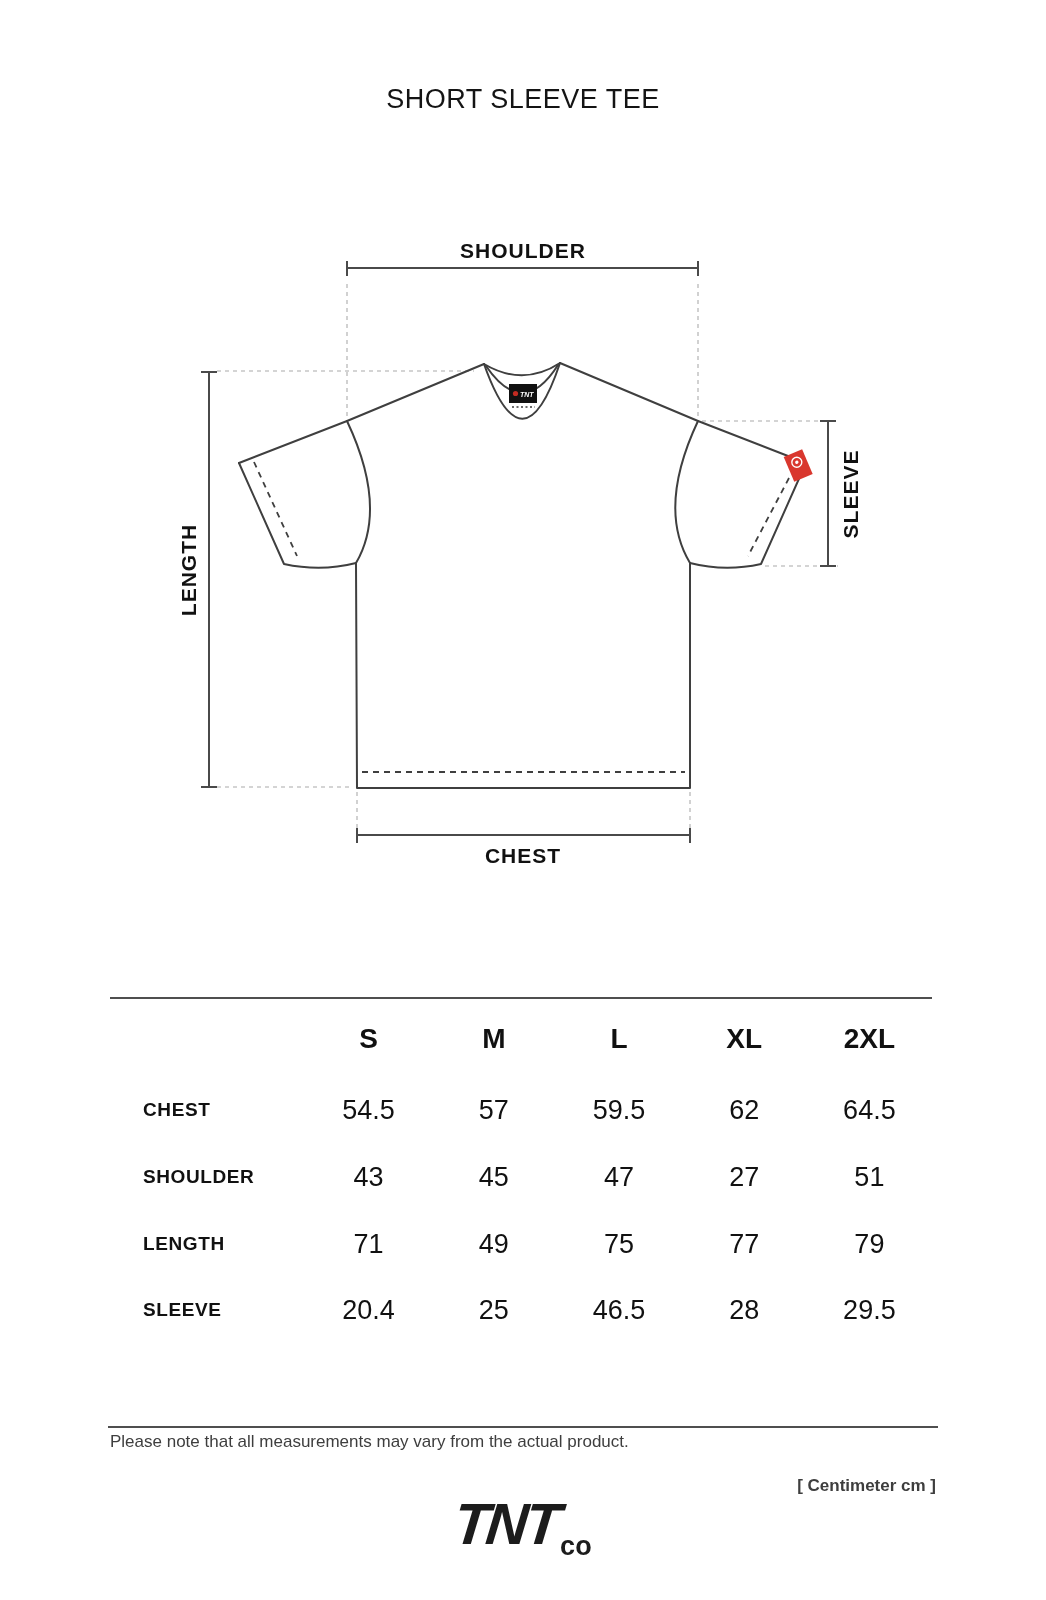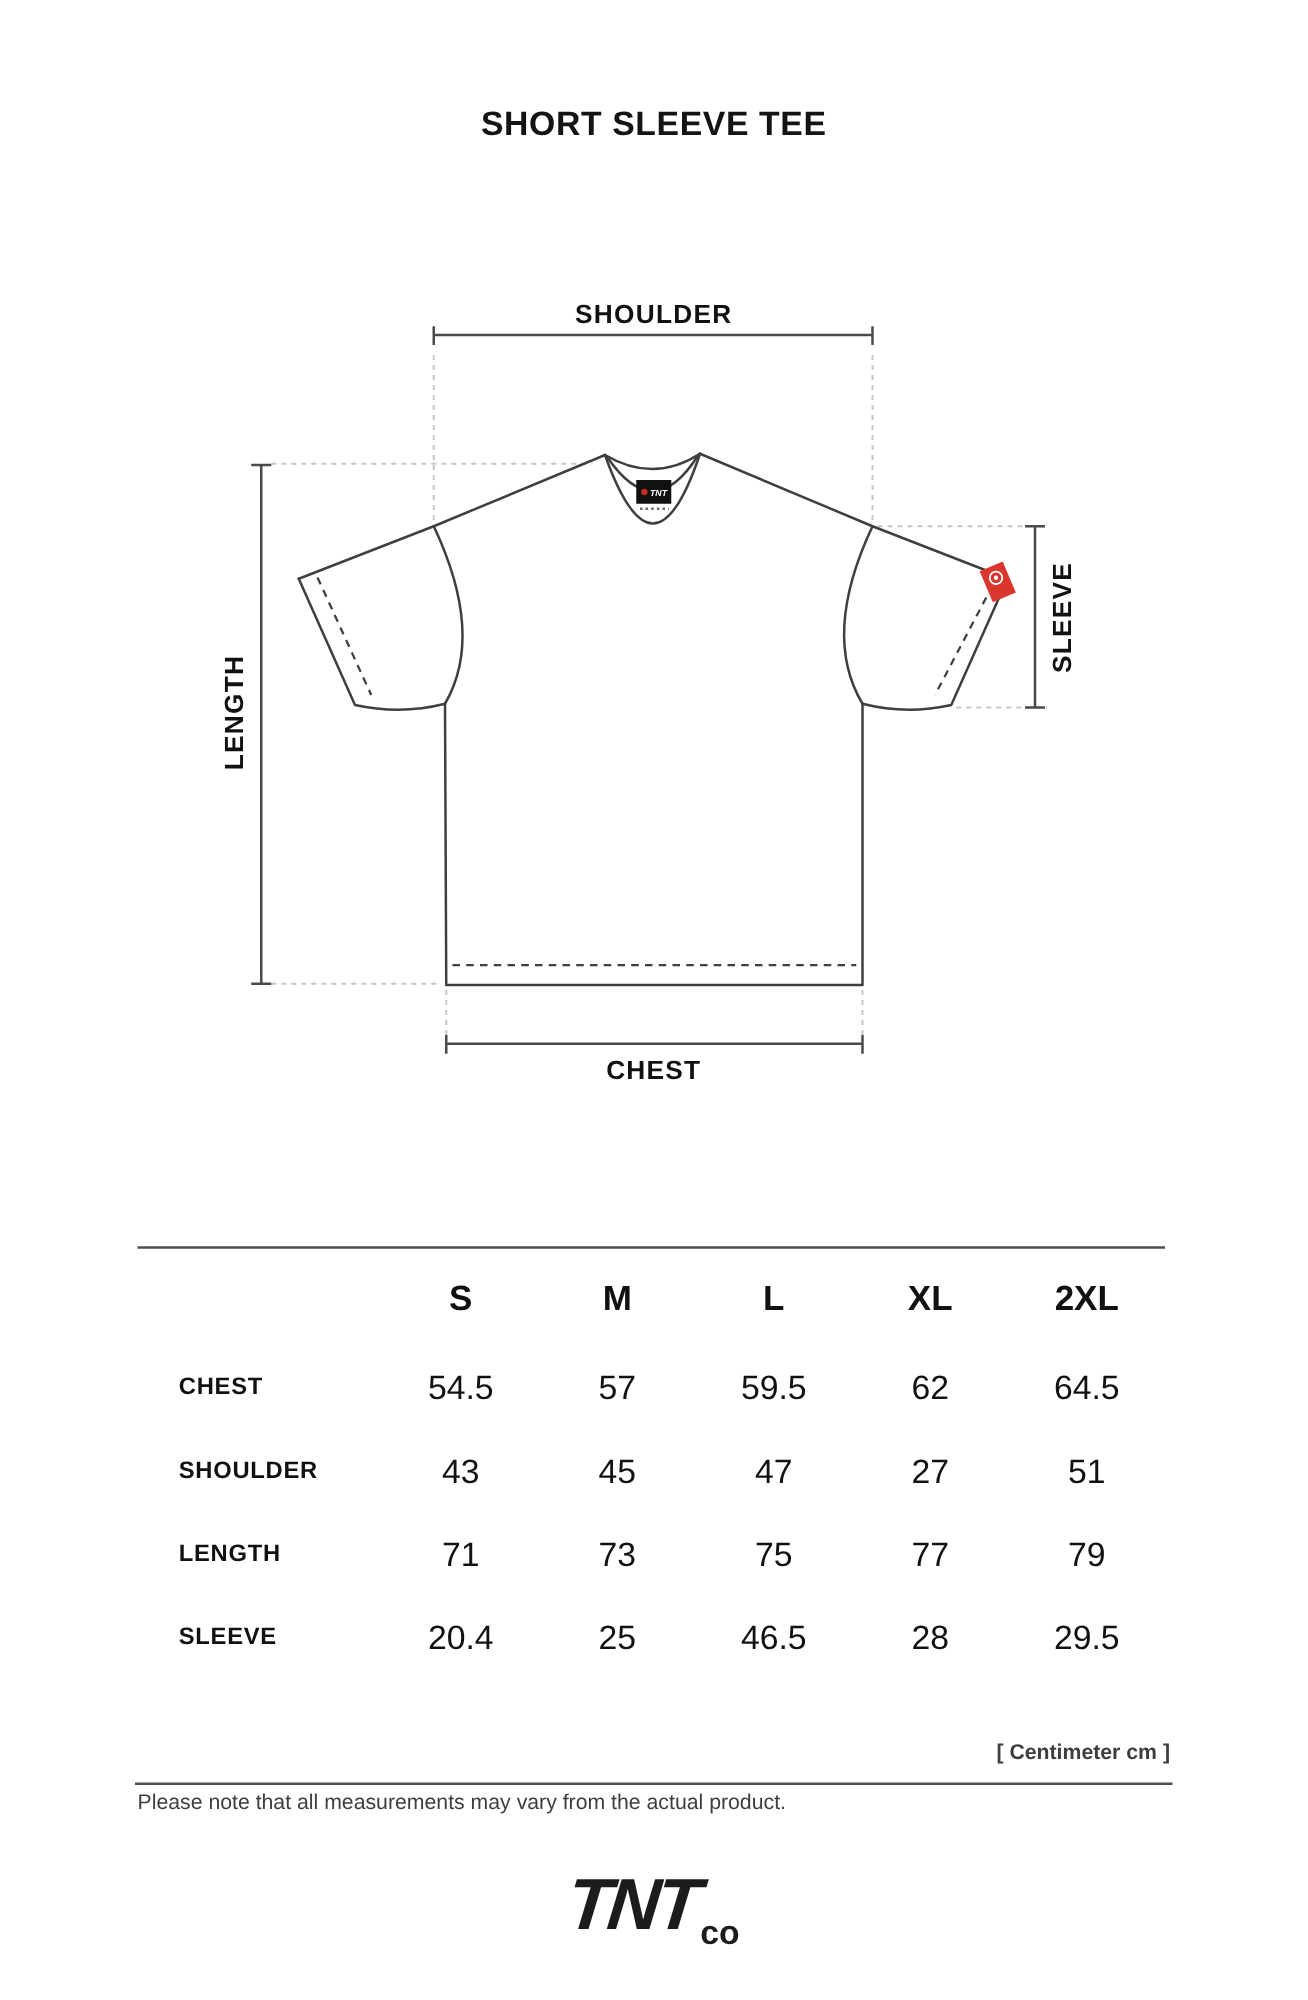--- a/index.html
+++ b/index.html
@@ -4,21 +4,21 @@
 <style>
   html,body { margin:0; padding:0; }
   body {
     width:1046px; height:1600px; background:#ffffff; position:relative;
     font-family:"Liberation Sans", sans-serif; overflow:hidden; color:#111;
   }
   .abs { position:absolute; }
 
   .title {
     top:84px; left:0; width:100%; text-align:center;
-    font-size:27px; font-weight:bold; letter-spacing:0.5px; color:#141414;
+    font-size:27px; font-weight:normal; letter-spacing:0.5px; color:#141414;
   }
 
   svg.diagram { top:0; left:0; }
   .ol     { stroke:#3f3f3f; stroke-width:2; fill:none; stroke-linejoin:round; stroke-linecap:round; }
   .stitch { stroke:#3f3f3f; stroke-width:1.8; stroke-dasharray:6 5; fill:none; }
   .dim    { stroke:#4a4a4a; stroke-width:2; fill:none; }
   .ext    { stroke:#c6c6c6; stroke-width:1.6; stroke-dasharray:4 4; fill:none; }
   .dimtext{ font-size:21px; font-weight:bold; fill:#111; letter-spacing:1px;
             font-family:"Liberation Sans",sans-serif; }
 
@@ -28,21 +28,21 @@
           display:grid; grid-template-columns:196px repeat(5,1fr); align-items:center; }
   .trow-head   { top:17px;  font-size:28px; font-weight:bold; }
   .trow-r0 { top:88px; }  .trow-r1 { top:155px; }  .trow-r2 { top:222px; }  .trow-r3 { top:288px; }
   .tlabel { padding-left:33px; font-size:19px; font-weight:bold; letter-spacing:0.6px; }
   .tval   { text-align:center; font-size:27px; font-weight:normal; }
   .trow-head .tval { font-size:28px; font-weight:bold; }
 
   
   .footer-rule { left:108px; top:1426px; width:830px; height:0; border-top:2px solid #4f4f4f; }
   .footer-note { left:110px; top:1432px; font-size:17px; font-weight:normal; color:#3e3e3e; }
-  .footer-unit { right:110px; top:1392px; font-size:17px; font-weight:bold; color:#3e3e3e; }
+  .footer-unit { right:110px; top:1476px; font-size:17px; font-weight:bold; color:#3e3e3e; }
 
   
   .logo { top:1492px; left:0; width:100%; display:flex; justify-content:center; align-items:center; }
   .logo-main   { font-size:58px; font-weight:bold; font-style:italic; letter-spacing:-3px;
                  color:#1c1c1c; transform:skewX(-6deg); line-height:1; }
   .logo-suffix { font-size:27px; font-weight:bold; color:#1c1c1c; margin-left:2px;
                  transform:translateY(4px); line-height:1;margin-top:37px; }
 </style>
 </head>
 <body>
@@ -150,21 +150,21 @@
     <div class="tval">43</div>
     <div class="tval">45</div>
     <div class="tval">47</div>
     <div class="tval">27</div>
     <div class="tval">51</div>
   </div>
 
   <div class="trow trow-r2">
     <div class="tlabel">LENGTH</div>
     <div class="tval">71</div>
-    <div class="tval">73</div>
+    <div class="tval">49</div>
     <div class="tval">75</div>
     <div class="tval">77</div>
     <div class="tval">79</div>
   </div>
 
   <div class="trow trow-r3">
     <div class="tlabel">SLEEVE</div>
     <div class="tval">20.4</div>
     <div class="tval">25</div>
     <div class="tval">46.5</div>

